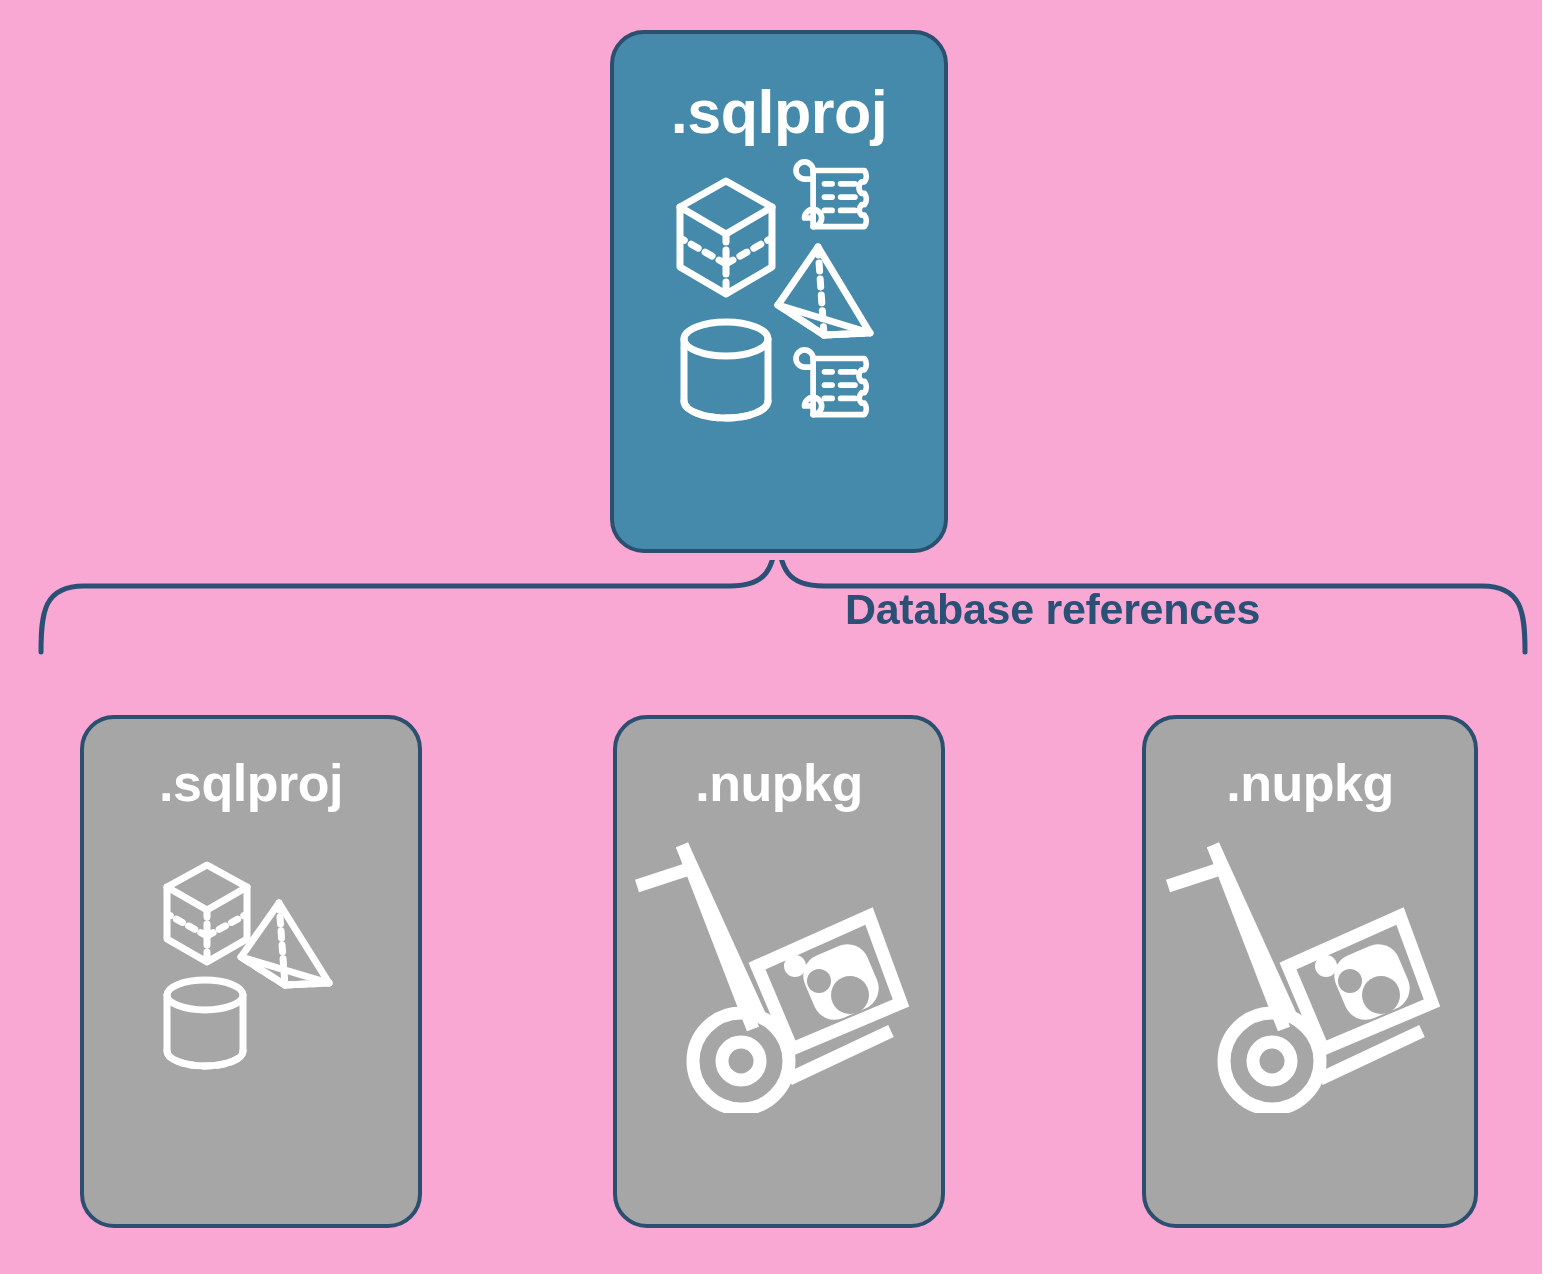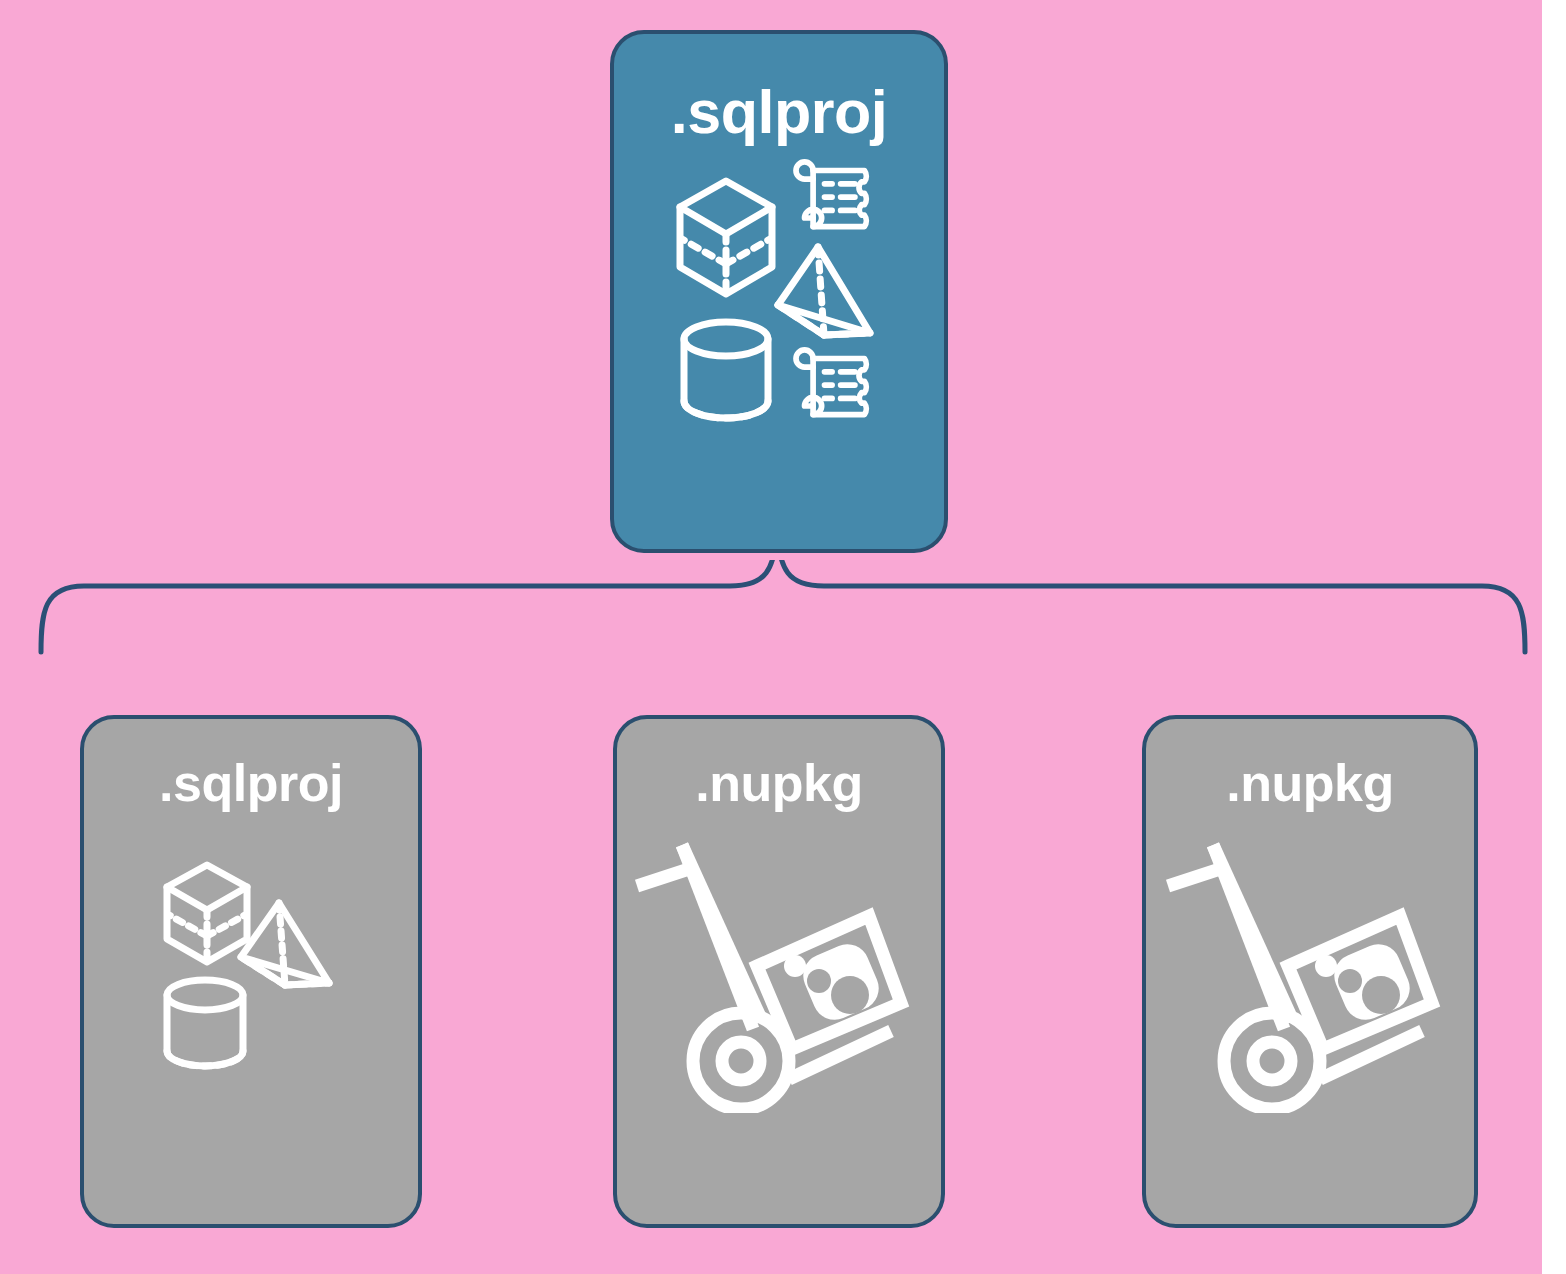--- a/index.html
+++ b/index.html
@@ -154,20 +154,21 @@
     <path d="M41,722
              M 41,132
              C 41,92 44,66 84,66
              L 730,66
              C 768,66 773,48 777,14
              C 781,48 786,66 824,66
              L 1482,66
              C 1522,66 1525,92 1525,132" transform="translate(0,-40)" fill="none" stroke="#2b5076" stroke-width="5" stroke-linecap="round"></path>
   </svg>
 
+  <div id="brace-label">Database references</div>
 
   <div class="node secondary" style="left:80px; top:715px; width:342px; height:513px;">
     <div class="node-label">.sqlproj</div>
     <div class="node-art" id="art-bl">
       <svg width="220" height="230" viewBox="0 0 220 230">
         <g fill="none" stroke="#ffffff" stroke-width="7" stroke-linejoin="round" stroke-linecap="round">
 
           <g transform="translate(12,2)">
             <polygon points="14,42 54,20 94,42 54,65"></polygon>
             <polyline points="14,42 14,94 54,117 94,94 94,42"></polyline>

